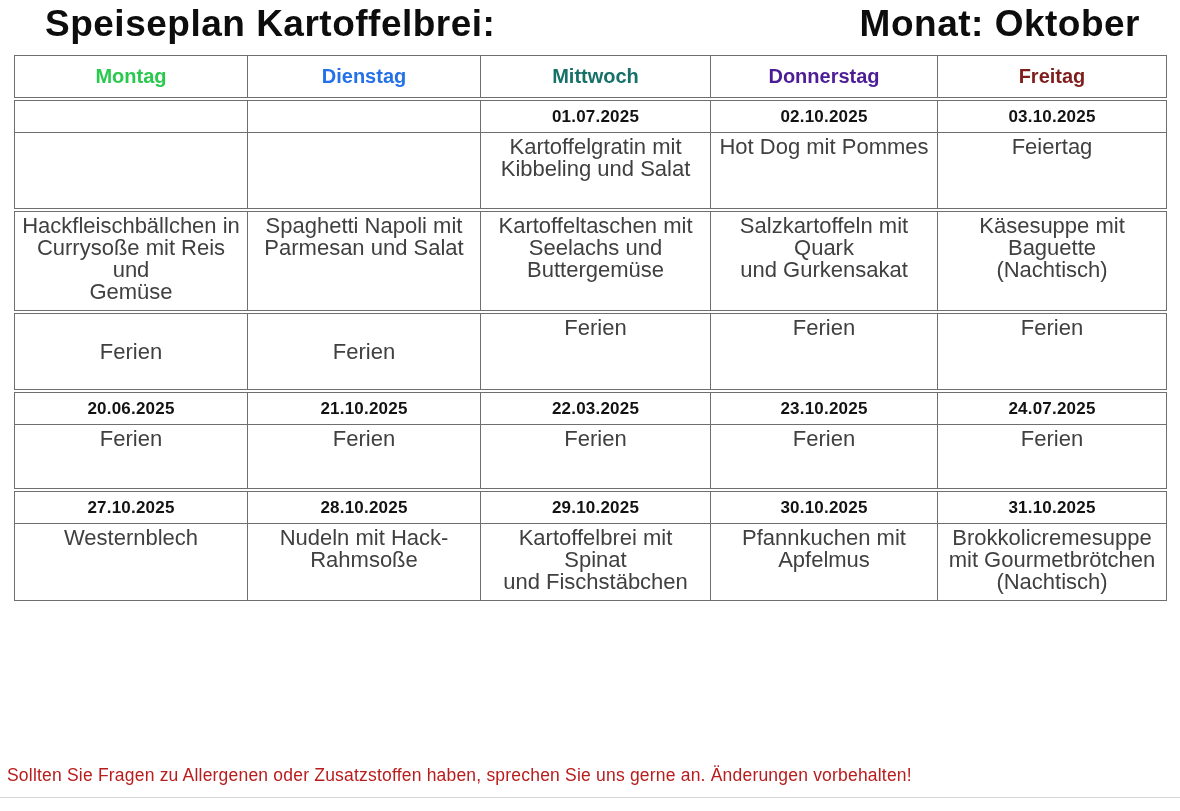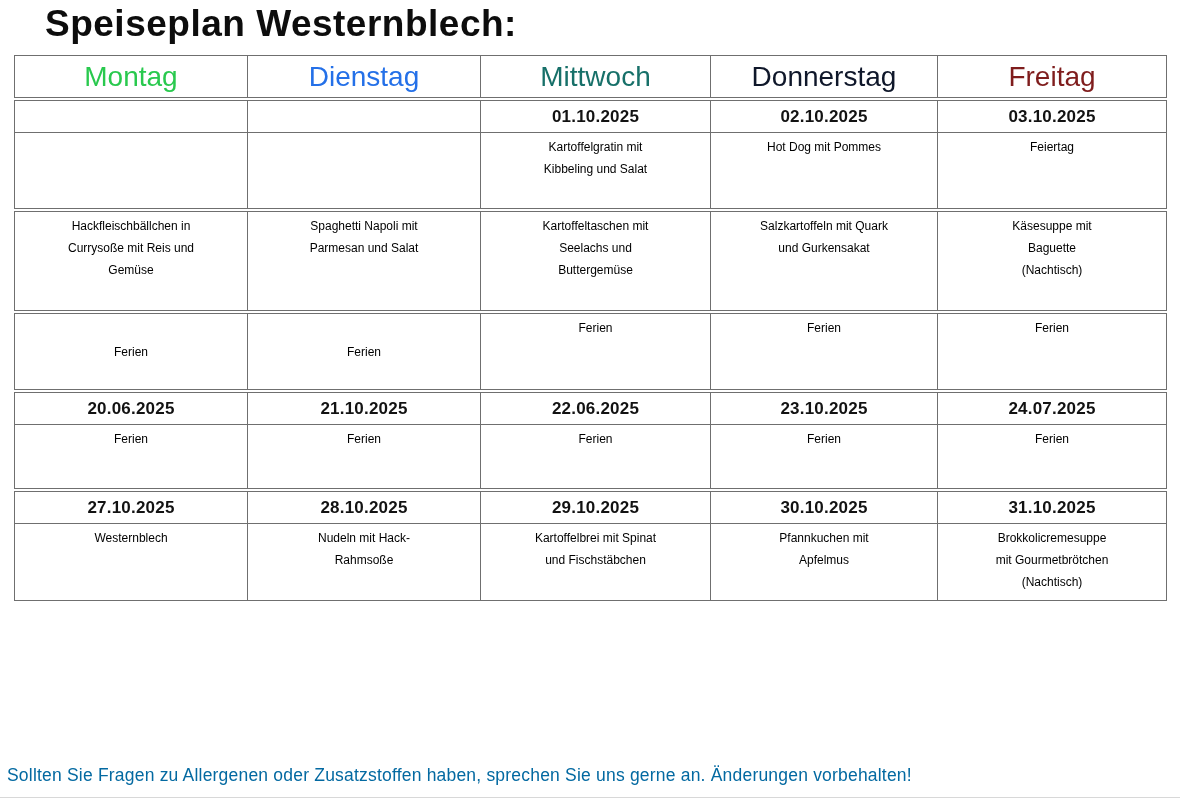--- a/index.html
+++ b/index.html
@@ -12,86 +12,87 @@
     padding:3px 40px 5px 45px; height:47px;
   }
   .page-title, .month-label {
     font-size:37px; font-weight:bold; color:#0d0d0d; letter-spacing:0.5px;
     white-space:nowrap;
   }
   .sheet { margin-left:14px; width:1152px; }
   table { border-collapse:collapse; table-layout:fixed; width:1152px; }
   col.c1{width:233px} col.c2{width:233px} col.c3{width:230px} col.c4{width:227px} col.c5{width:229px}
   th, td { border:1px solid #6f6f6f; overflow:hidden; }
-  .header-table th { height:39px; font-size:28px; font-weight:normal; text-align:center; background:#fff; }
+  .header-table th { height:39px; font-size:20px; font-weight:bold; text-align:center; background:#fff; }
   .week-table { margin-top:2px; }
   td.date {
     height:29px; font-size:17px; font-weight:bold; text-align:center;
     color:#121212; letter-spacing:0.2px;
   }
   td.meal {
-    font-size:12px; text-align:center; vertical-align:top; padding:3px 4px 0 4px;
-    color:#000000; white-space:pre-line; line-height:22px;
+    font-size:22px; text-align:center; vertical-align:top; padding:3px 4px 0 4px;
+    color:#404040; white-space:pre-line; line-height:22px;
   }
   .w1 td.meal { height:72px; }
   .w2 td.meal { height:95px;text-align:center; }
   .w3 td.meal { height:72px; }
   .w4 td.meal { height:60px; }
   .w5 td.meal { height:73px; }
   td.meal.mid { vertical-align:middle; padding-top:0; }
   .footer-note {
-    position:absolute; left:7px; top:765px; font-size:17.5px; color:#0369a1;
+    position:absolute; left:7px; top:765px; font-size:17.5px; color:#b91c1c;
     letter-spacing:0.2px; white-space:nowrap;
   }
   .bottom-hairline {
     position:absolute; left:0; top:797px; width:1180px; height:0;
     border-top:1px solid #d8d8d8;
   }
 </style>
 </head>
 <body>
 
 <div class="titlebar">
-  <div class="page-title">Speiseplan Westernblech:</div>
+  <div class="page-title">Speiseplan Kartoffelbrei:</div>
+  <div class="month-label">Monat: Oktober</div>
 </div>
 
 <div class="sheet">
 
   <table class="header-table">
     <colgroup>
         <col class="c1">
         <col class="c2">
         <col class="c3">
         <col class="c4">
         <col class="c5">
       </colgroup>
     <tbody>
         <tr>
       <th style="color: rgb(41, 201, 78);">Montag</th>
       <th style="color: rgb(36, 112, 232);">Dienstag</th>
       <th style="color: rgb(23, 112, 105); margin-left: 27px;">Mittwoch</th>
-      <th style="color: #0f172a;">Donnerstag</th>
+      <th style="color: #4c1d95;">Donnerstag</th>
       <th style="color: #7f1d1d;">Freitag</th>
     </tr>
   </tbody>
     </table>
 
   <table class="week-table w1">
     <colgroup>
         <col class="c1">
         <col class="c2">
         <col class="c3">
         <col class="c4">
         <col class="c5">
       </colgroup>
     <tbody>
         <tr>
       <td class="date"></td>
       <td class="date"></td>
-      <td class="date">01.10.2025</td>
+      <td class="date">01.07.2025</td>
       <td class="date">02.10.2025</td>
       <td class="date">03.10.2025</td>
     </tr>
     <tr>
       <td class="meal"></td>
       <td class="meal"></td>
       <td class="meal">Kartoffelgratin mit
 Kibbeling und Salat</td>
       <td class="meal">Hot Dog mit Pommes</td>
       <td class="meal">Feiertag</td>
@@ -150,21 +151,21 @@
         <col class="c1">
         <col class="c2">
         <col class="c3">
         <col class="c4">
         <col class="c5">
       </colgroup>
     <tbody>
         <tr>
       <td class="date">20.06.2025</td>
       <td class="date">21.10.2025</td>
-      <td class="date">22.06.2025</td>
+      <td class="date">22.03.2025</td>
       <td class="date">23.10.2025</td>
       <td class="date">24.07.2025</td>
     </tr>
     <tr>
       <td class="meal">Ferien</td>
       <td class="meal">Ferien</td>
       <td class="meal">Ferien</td>
       <td class="meal">Ferien</td>
       <td class="meal">Ferien</td>
     </tr>

